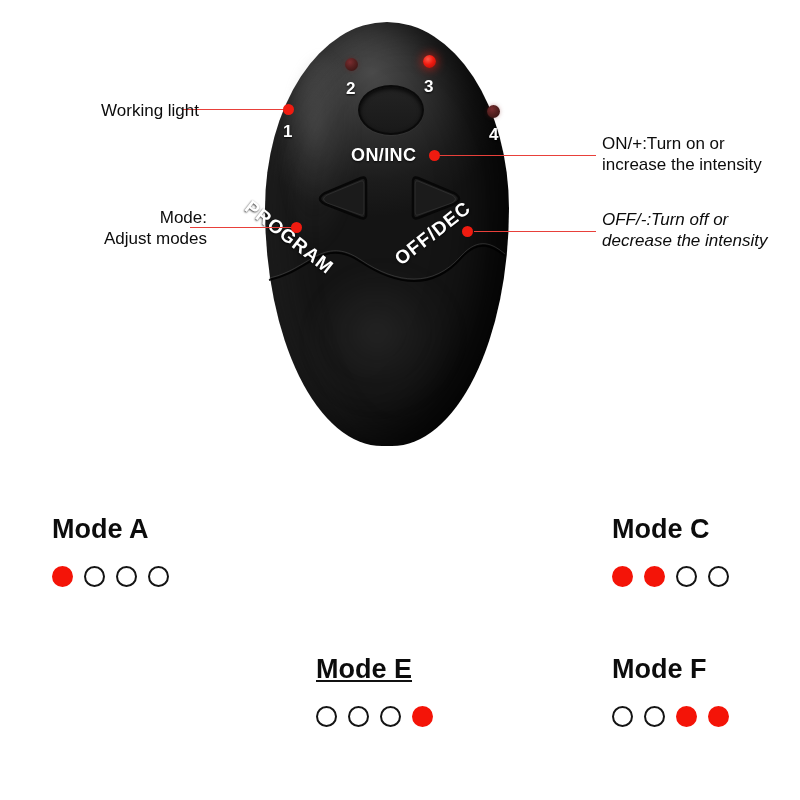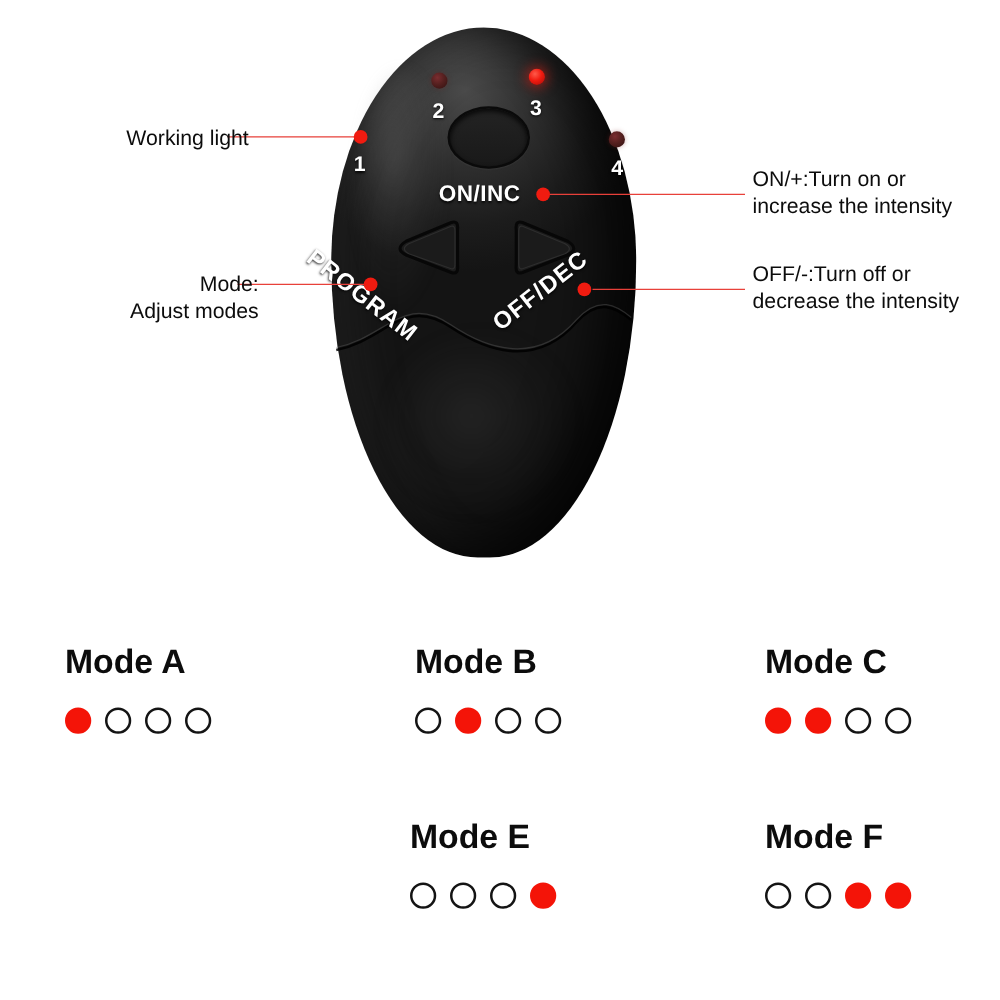--- a/index.html
+++ b/index.html
@@ -237,69 +237,60 @@
       <path d="M 8 9 Q 5 8 5 13 L 5 39 Q 5 44 8 43 L 42 31 Q 49 27 42 23 Z" fill="none" stroke="rgba(110,110,110,0.22)" stroke-width="1"></path>
     </svg>
   </div>
 
   <div class="callout-line" style="left:182px; top:109px; width:108px;"></div>
   <div class="callout-dot" style="left:283px; top:104px;"></div>
   <div class="callout-label left-side" style="left:0px; top:100px; width:176px;">Working light</div>
 
   <div class="callout-line" style="left:190px; top:227px; width:108px;"></div>
   <div class="callout-dot" style="left:291px; top:222px;"></div>
-  <div class="callout-label left-side" style="left:0px; top:217px; width:184px;">Mode:
+  <div class="callout-label left-side" style="left:0px; top:207px; width:184px;">Mode:
 Adjust modes</div>
 
   <div class="callout-line" style="left:436px; top:155px; width:160px;"></div>
   <div class="callout-dot" style="left:429px; top:150px;"></div>
   <div class="callout-label right-side" style="left:602px; top:133px; width:198px;">ON/+:Turn on or
 increase the intensity</div>
 
   <div class="callout-line" style="left:474px; top:231px; width:122px;"></div>
   <div class="callout-dot" style="left:462px; top:226px;"></div>
-  <div class="callout-label right-side" style="left:602px; top:209px; width:198px;">OFF/-:Turn off or
+  <div class="callout-label right-side" style="left:602px; top:209px; width:198px;font-style:italic;">OFF/-:Turn off or
 decrease the intensity</div>
 
 </div>
 
 <div id="mode-grid">
 
   <div class="mode-cell" style="left:52px; top:18px;">
     <div class="mode-title">Mode A</div>
     <div class="dot-row">
       <span class="dot on"></span>
       <span class="dot off"></span>
       <span class="dot off"></span>
       <span class="dot off"></span>
     </div>
   </div>
 
-  <div class="mode-cell" style="left:332px; top:18px;">
-    <div class="mode-title">Mode B</div>
-    <div class="dot-row">
-      <span class="dot off"></span>
-      <span class="dot on"></span>
-      <span class="dot off"></span>
-      <span class="dot off"></span>
-    </div>
-  </div>
 
   <div class="mode-cell" style="left:612px; top:18px;">
     <div class="mode-title">Mode C</div>
     <div class="dot-row">
       <span class="dot on"></span>
       <span class="dot on"></span>
       <span class="dot off"></span>
       <span class="dot off"></span>
     </div>
   </div>
 
 
-  <div class="mode-cell" style="left:328px; top:158px;">
+  <div class="mode-cell" style="left:316px; top:158px;text-decoration:underline;">
     <div class="mode-title">Mode E</div>
     <div class="dot-row">
       <span class="dot off"></span>
       <span class="dot off"></span>
       <span class="dot off"></span>
       <span class="dot on"></span>
     </div>
   </div>
 
   <div class="mode-cell" style="left:612px; top:158px;">

